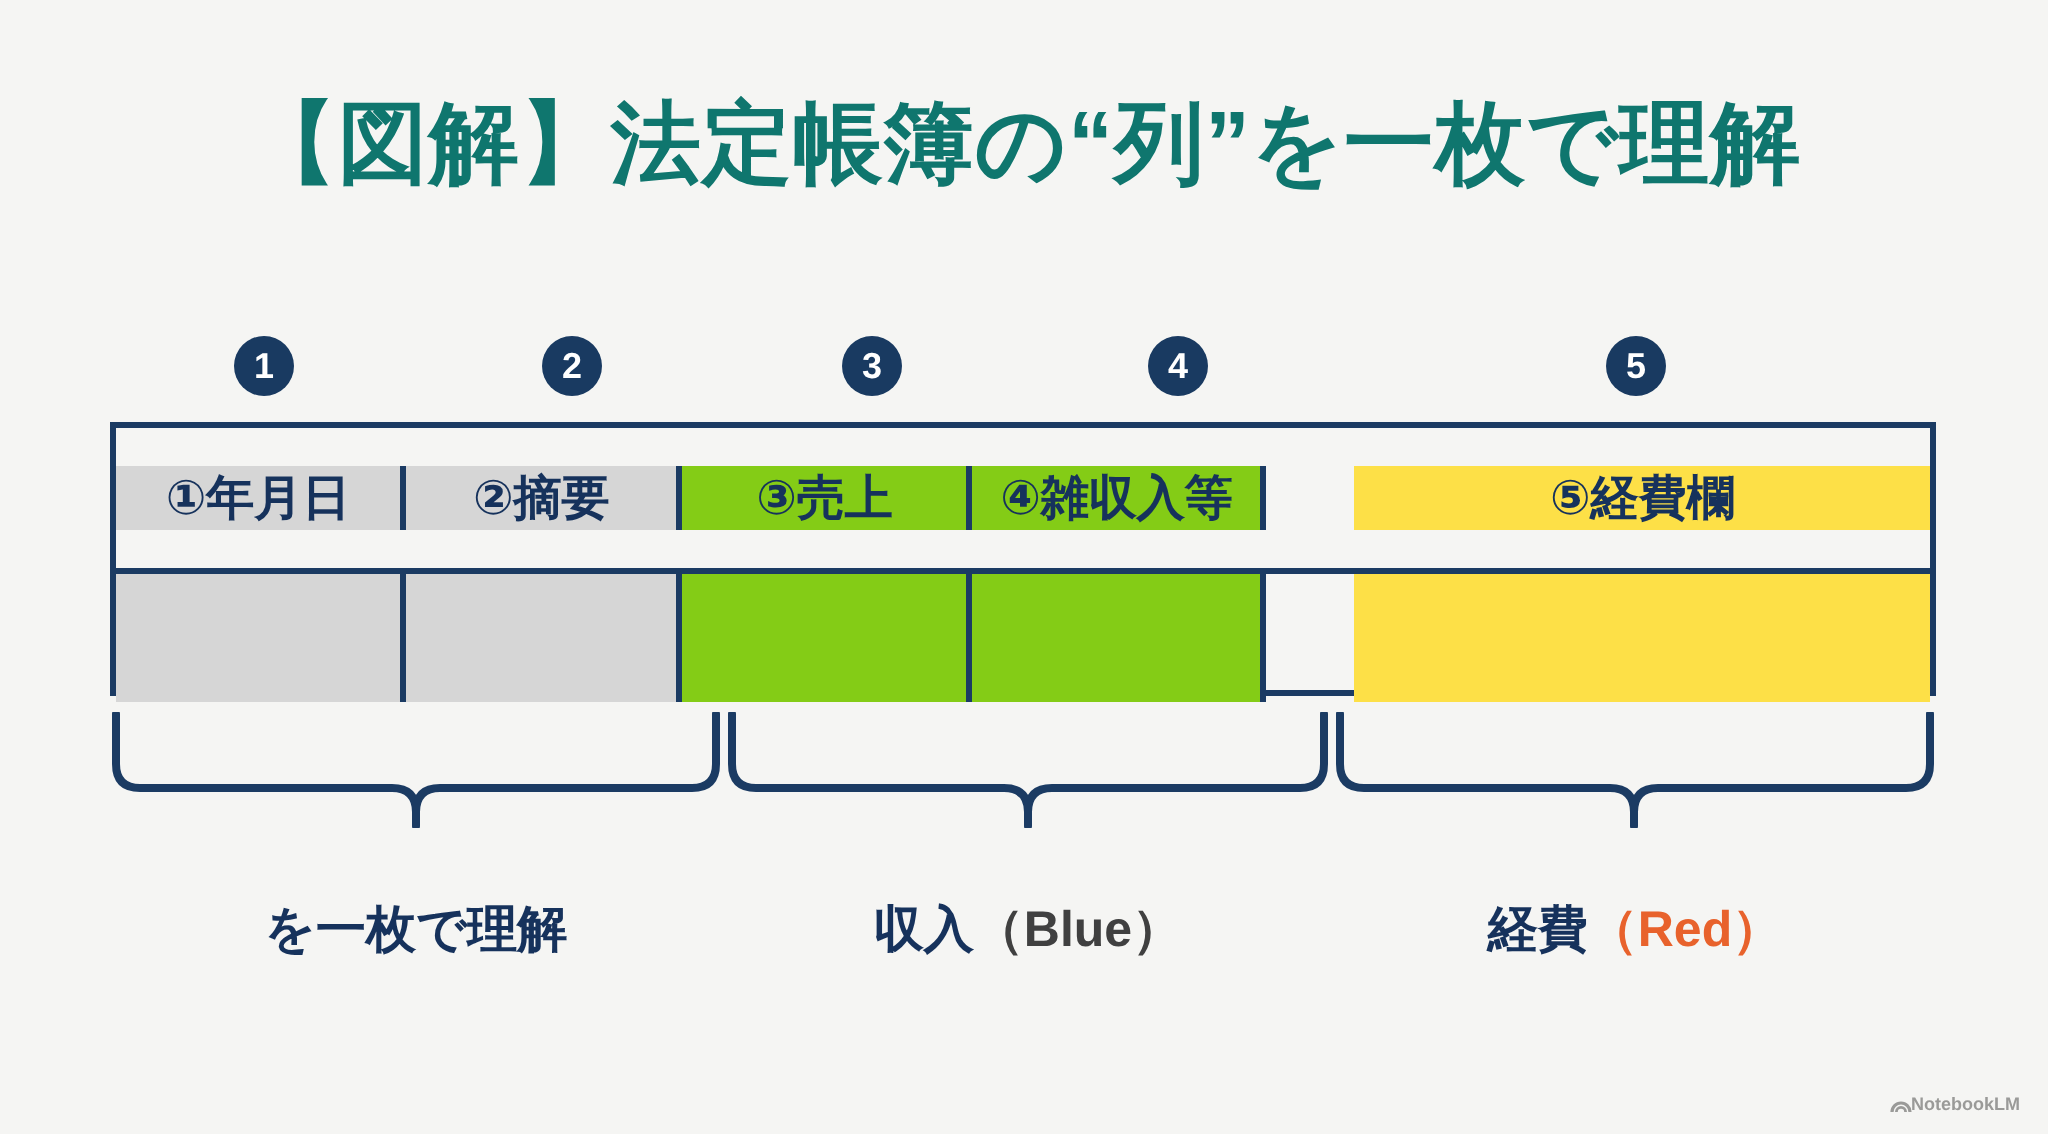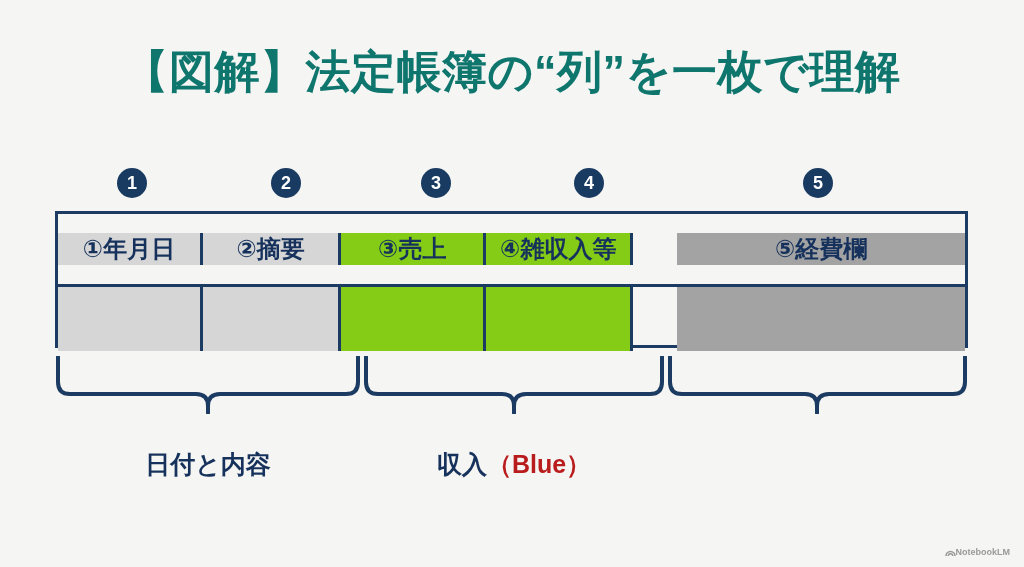--- a/index.html
+++ b/index.html
@@ -75,21 +75,21 @@
     justify-content: center;
     font-size: 24px;
     font-weight: bold;
     color: #16325c;
     white-space: nowrap;
     overflow: hidden;
   }
   .cell:last-child { border-right: none; }
   .c-gray   { background: #d6d6d6; }
   .c-blue   { background: #84cc16; }
-  .c-orange { background: #a3a3a3; margin-left: 44px; }
+  .c-orange { background: #fde047; margin-left: 44px; }
 
   
   .w1 { width: 151px; }
   .w2 { width: 144px; }
   .w3 { width: 151px; }
   .w4 { width: 153px; }
   .w5 { width: 300px; }
 
   
   .brace {
@@ -101,21 +101,21 @@
   
   .group-label {
     position: absolute;
     top: 448px;
     text-align: center;
     font-size: 25px;
     font-weight: bold;
     color: #16325c;
     white-space: nowrap;
   }
-  .tag-blue { color: #b91c1c; }
+  .tag-blue { color: #404040; }
   .tag-red  { color: #e8622c; }
 
   
   #watermark {
     position: absolute;
     right: 14px;
     bottom: 10px;
     display: flex;
     align-items: center;
     gap: 0;
@@ -165,24 +165,27 @@
       <path d="M3 1 L3 26 Q3 38 15 38 L139 38 Q151 38 151 50 L151 57 L151 50 Q151 38 163 38 L287 38 Q299 38 299 26 L299 1" fill="none" stroke="#1b3b63" stroke-width="4" stroke-linecap="round" stroke-linejoin="round"></path>
     </svg>
   </div>
   <div class="brace" style="left:667px;">
     <svg width="301" height="58" viewBox="0 0 301 58">
       <path d="M3 1 L3 26 Q3 38 15 38 L138 38 Q150 38 150 50 L150 57 L150 50 Q150 38 162 38 L286 38 Q298 38 298 26 L298 1" fill="none" stroke="#1b3b63" stroke-width="4" stroke-linecap="round" stroke-linejoin="round"></path>
     </svg>
   </div>
 
   <div class="group-label" style="left:55px; width:306px;">
-    <span>日付と内容</span><span class="tag-blue"></span>
+    <span>を一枚で理解</span><span class="tag-blue"></span>
   </div>
   <div class="group-label" style="left:363px; width:302px;">
     <span>収入</span><span class="tag-blue">（Blue）</span>
+  </div>
+  <div class="group-label" style="left:667px; width:301px;">
+    <span>経費</span><span class="tag-red">（Red）</span>
   </div>
 
   <div id="watermark">
     <span>
       <svg width="11" height="9" viewBox="0 0 11 9">
         <path d="M1 8 A4.5 4.5 0 0 1 10 8" fill="none" stroke="#9a9a98" stroke-width="1.6"></path>
         <path d="M3.2 8 A2.3 2.3 0 0 1 7.8 8" fill="none" stroke="#9a9a98" stroke-width="1.4"></path>
       </svg>
     </span>
     <span>NotebookLM</span>

